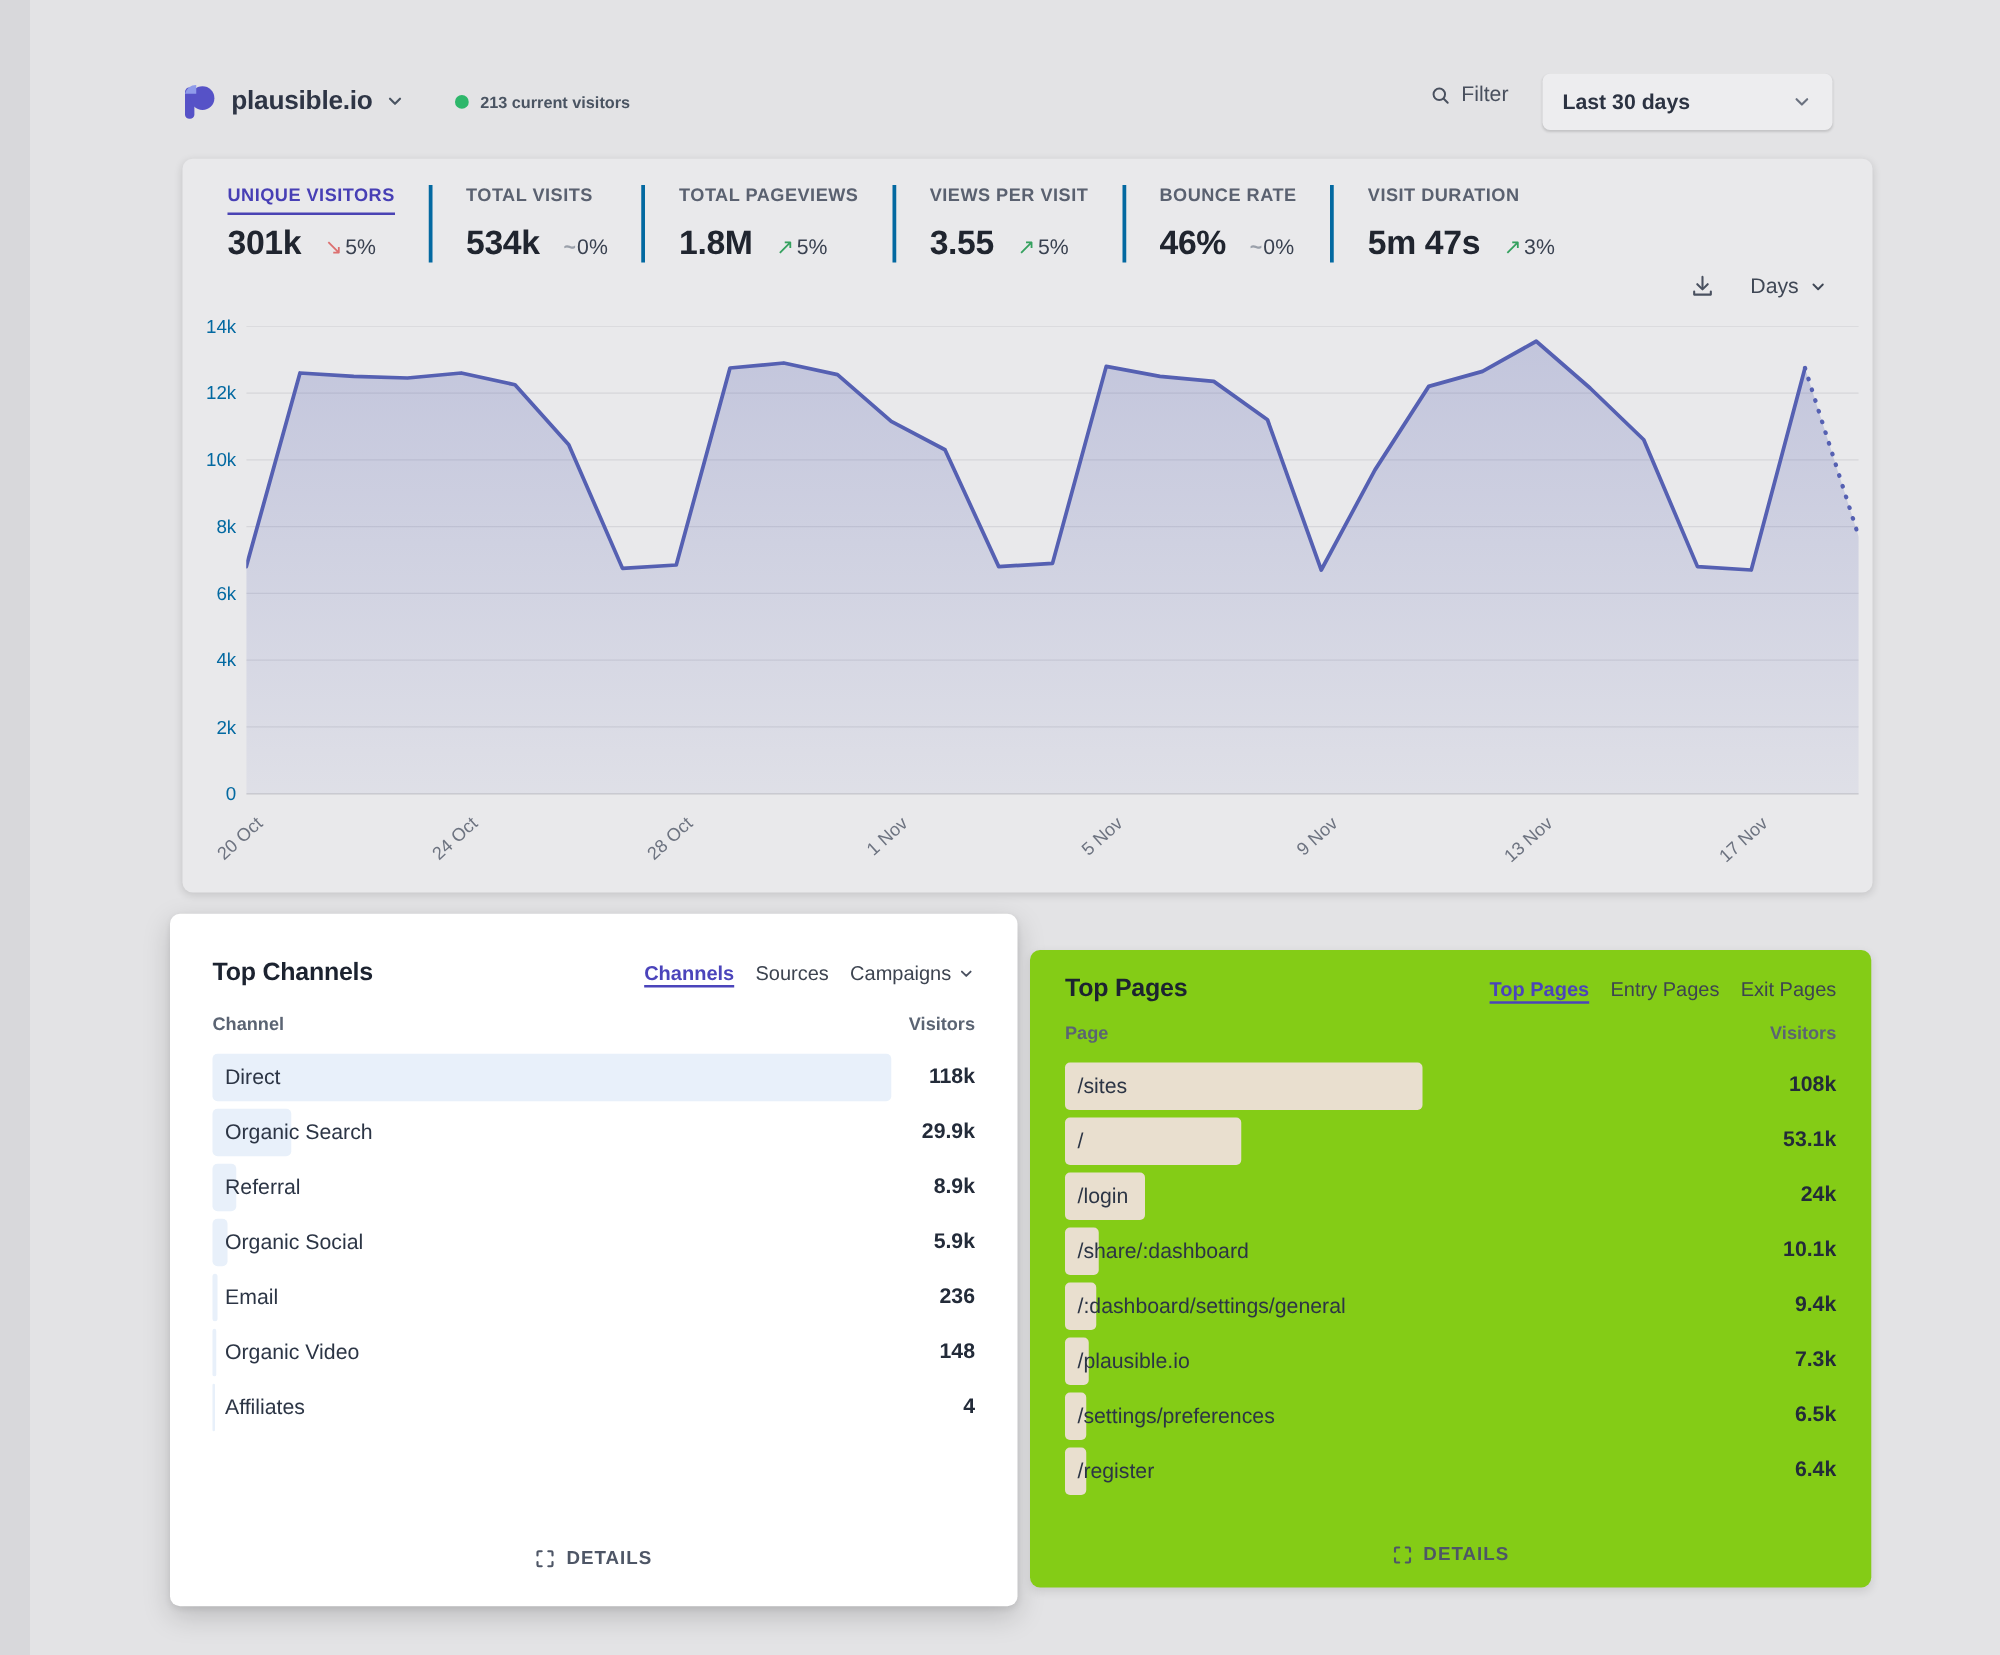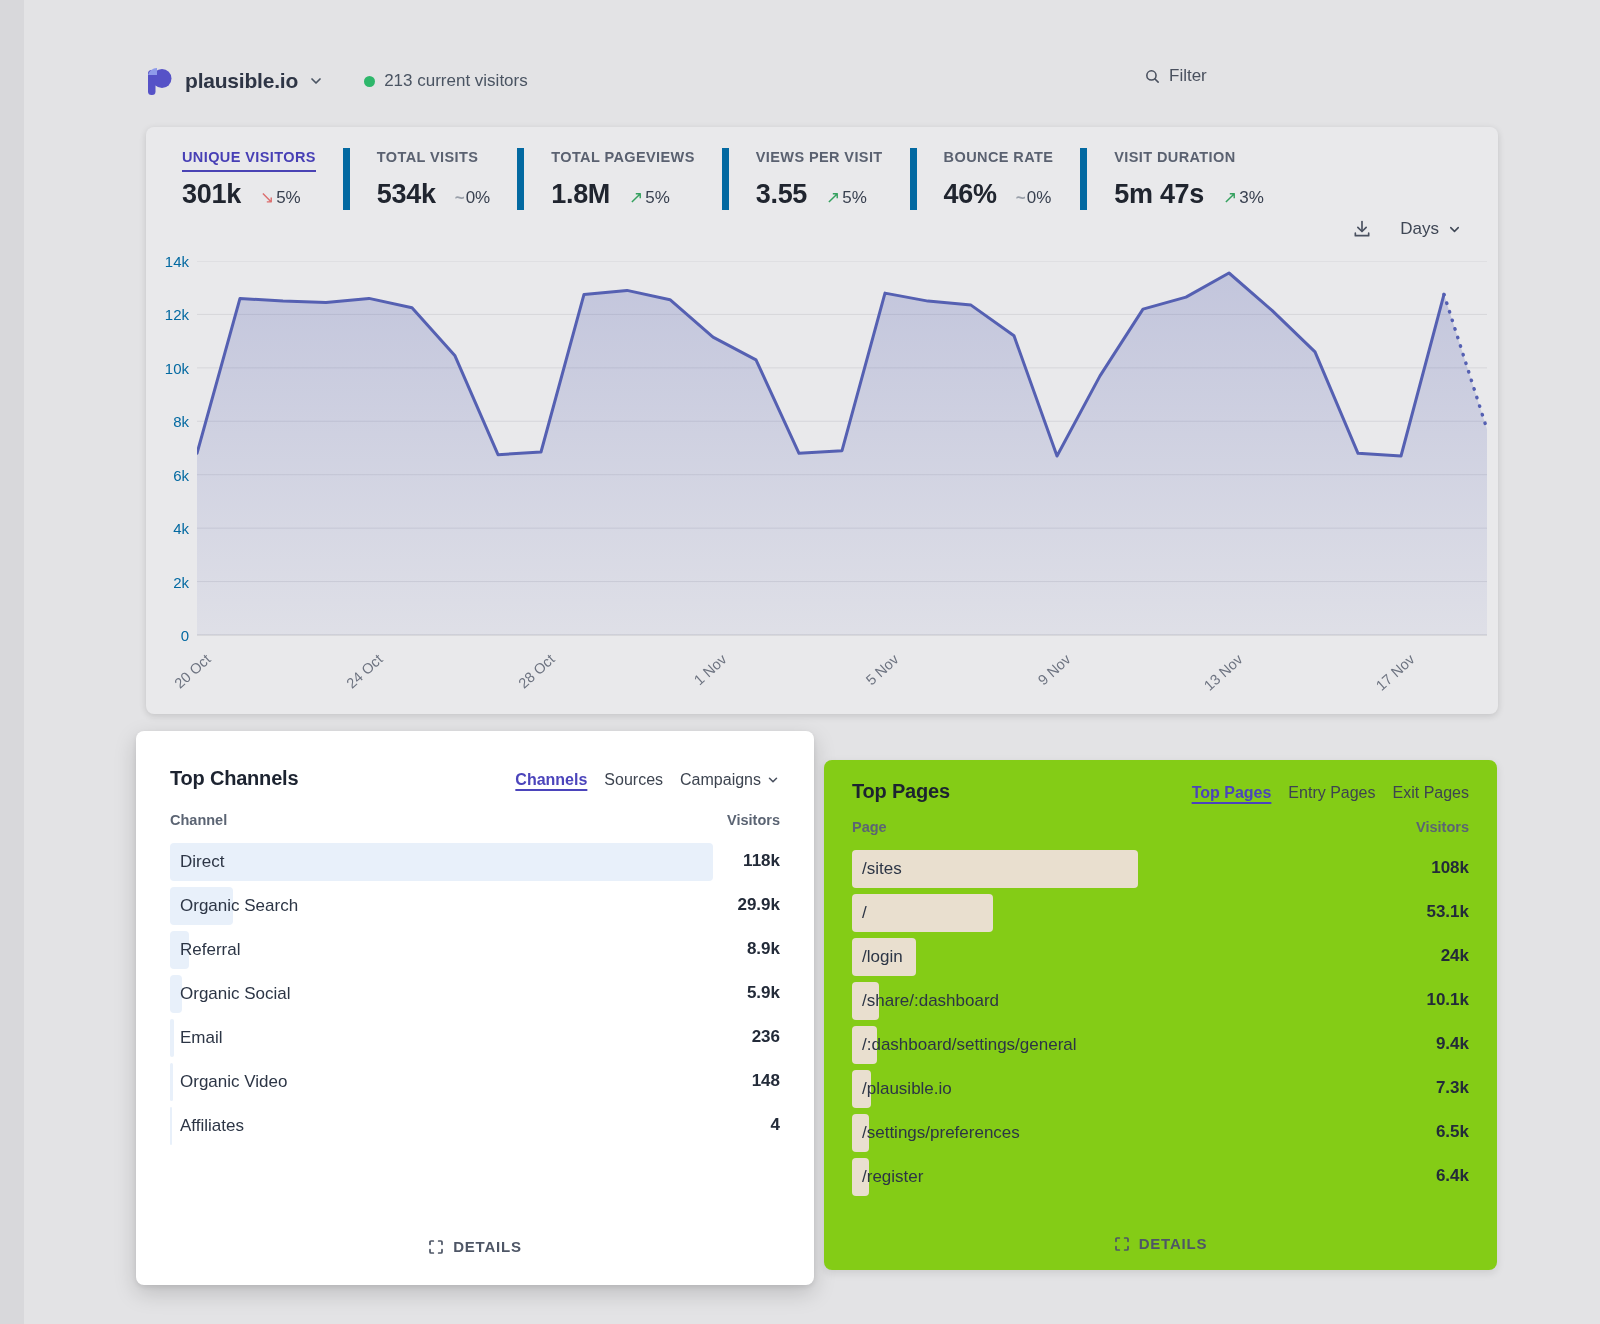--- a/index.html
+++ b/index.html
@@ -7,38 +7,38 @@
   .page {
     position:relative; width:1600px; height:1324px; overflow:hidden;
     background:#e3e3e5; font-family:"Liberation Sans", sans-serif; color:#2c3342;margin-left:24px;
   }
   
   .site-header { position:absolute; left:122px; top:58px; height:46px; display:flex; align-items:center; }
   .site-name { font-size:21px; font-weight:700; color:#2e3545; margin-left:13px; letter-spacing:-0.2px; }
   .hdr-chev { margin-left:10px; color:#4b5563; display:flex; }
   .visitors-badge { display:flex; align-items:center; margin-left:40px; gap:9px; cursor:pointer; }
   .green-dot { width:11px; height:11px; border-radius:50%; background:#2eb76b; }
-  .visitors-text { font-size:17px; font-weight:400; color:#4a5462; }
+  .visitors-text { font-size:13px; font-weight:700; color:#4a5462; }
   .filter-group { position:absolute; left:1120px; top:66px; display:flex; align-items:center; gap:8px; color:#49505e; cursor:pointer; }
   .filter-label { font-size:17px; font-weight:500; }
   .range-btn {
     position:absolute; left:1210px; top:59px; width:232px; height:45px;
     background:#ededef; border-radius:6px; box-shadow:0 1px 2px rgba(0,0,0,.14);
     display:flex; align-items:center; padding:0 16px; cursor:pointer;
   }
   .range-label { font-size:17px; font-weight:700; color:#2c3342; }
   .range-btn .chev { margin-left:auto; color:#6b7280; display:flex; }
 
   
   .chart-card {
     position:absolute; left:122px; top:127px; width:1352px; height:587px;
     background:#e9e9eb; border-radius:8px; box-shadow:0 2px 7px rgba(0,0,0,.14);
   }
   .stats { position:absolute; left:36px; top:21px; display:flex; align-items:stretch; }
-  .stat { padding:0 27px; border-left:7px solid #0369a1; cursor:pointer; }
+  .stat { padding:0 27px; border-left:3px solid #0369a1; cursor:pointer; }
   .stat:first-child { padding-left:0; border-left:none; }
   .stat-label { font-size:14.5px; font-weight:700; color:#5a6170; letter-spacing:.4px; display:inline-block; padding-bottom:5px; border-bottom:2px solid transparent; white-space:nowrap; }
   .stat.active .stat-label { color:#473fb5; border-bottom-color:#4a43b4; }
   .stat-row { margin-top:7px; display:flex; align-items:baseline; gap:19px; }
   .stat-value { font-size:27px; font-weight:700; color:#20252f; letter-spacing:-.3px; white-space:nowrap; }
   .stat-delta { font-size:17px; font-weight:500; color:#394150; white-space:nowrap; }
   .stat-delta .arr { font-weight:400; margin-right:2px; }
   .trend-up .arr { color:#35a15f; }
   .trend-down .arr { color:#dc7070; }
   .trend-flat .arr { color:#9aa0aa; font-weight:700; letter-spacing:-1px; }
@@ -108,20 +108,28 @@
   <div class="filter-group">
     <span style="display:flex;">
       <svg width="17" height="17" viewBox="0 0 24 24" fill="none" stroke="currentColor" stroke-width="2.2" stroke-linecap="round">
           <circle cx="10.5" cy="10.5" r="6.5"></circle>
           <path d="M15.5 15.5 L20 20"></path>
         </svg>
     </span>
     <span class="filter-label">Filter</span>
   </div>
 
+  <div class="range-btn">
+    <span class="range-label">Last 30 days</span>
+    <span class="chev">
+      <svg width="17" height="17" viewBox="0 0 24 24" fill="none" stroke="currentColor" stroke-width="2.4" stroke-linecap="round" stroke-linejoin="round">
+          <path d="M6 9l6 6 6-6"></path>
+        </svg>
+    </span>
+  </div>
 
   <div class="chart-card">
     <div class="stats" id="stats">
         <div class="stat trend-down active"><span class="stat-label">UNIQUE VISITORS</span><div class="stat-row">
             <span class="stat-value">301k</span>
             <span class="stat-delta"><span class="arr">↘</span><span class="pct">5%</span></span>
           </div></div>
         <div class="stat trend-flat"><span class="stat-label">TOTAL VISITS</span><div class="stat-row">
             <span class="stat-value">534k</span>
             <span class="stat-delta"><span class="arr">~</span><span class="pct">0%</span></span>

